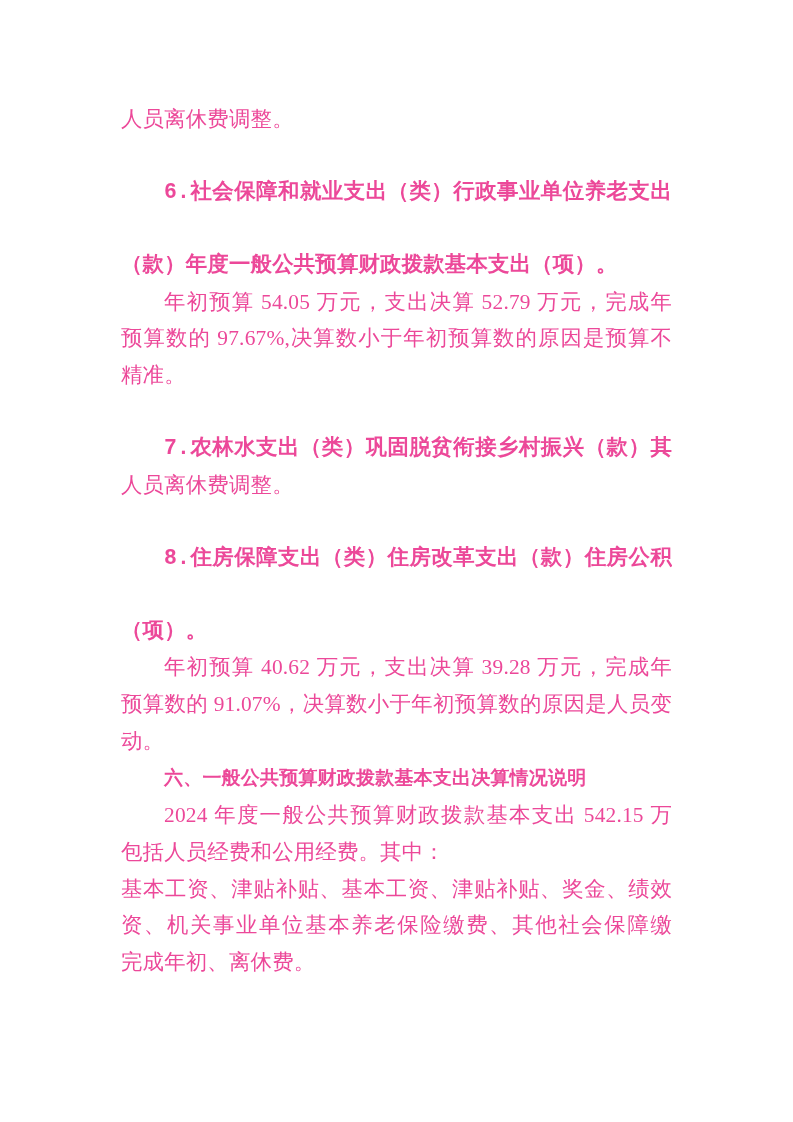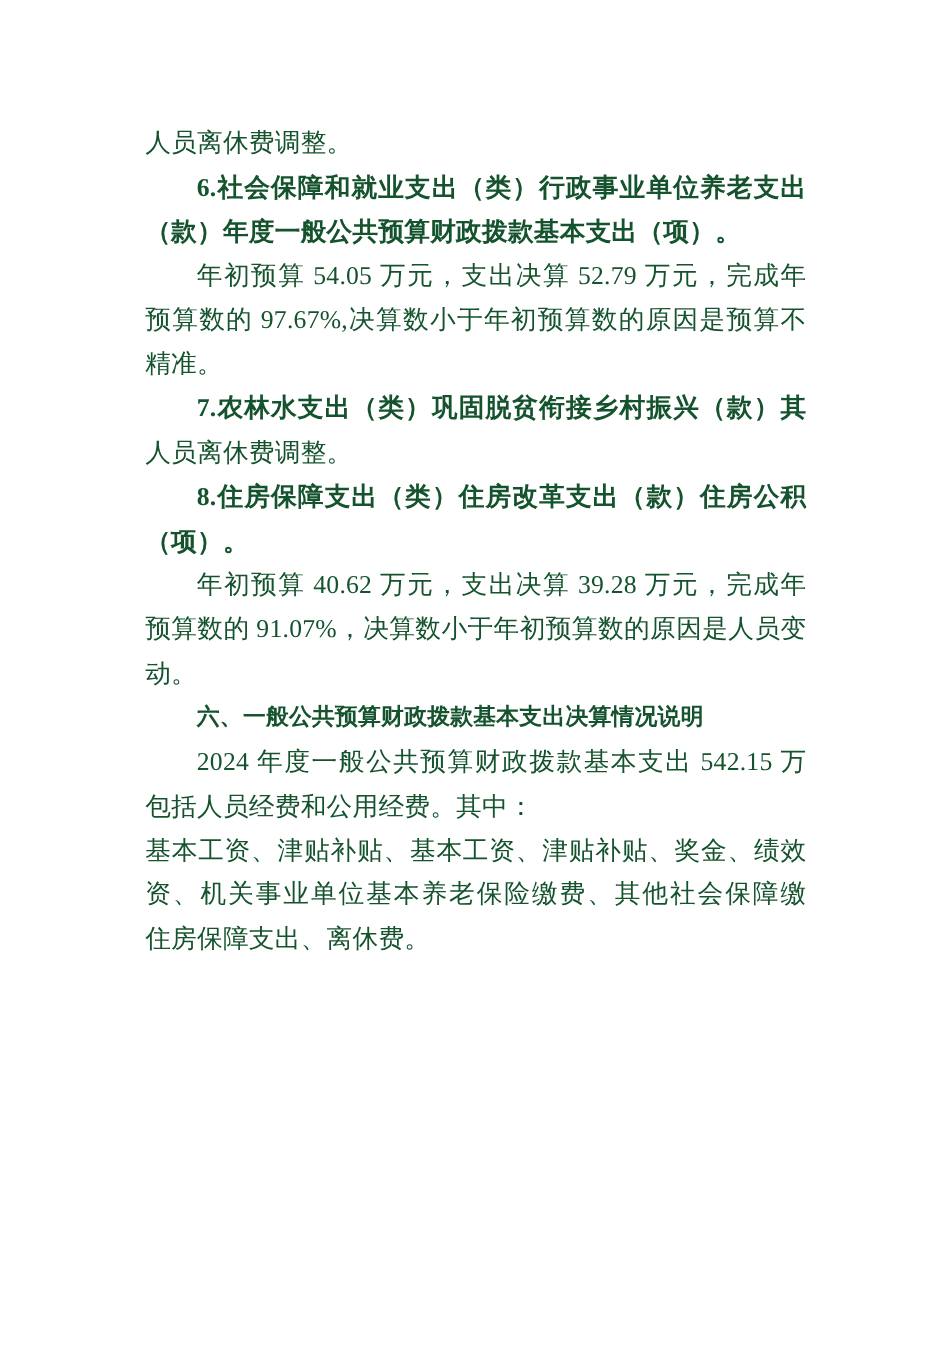--- a/index.html
+++ b/index.html
@@ -36,36 +36,37 @@
   
   .line.just { text-align-last: justify; white-space: normal; }
   .line.no-just { text-align-last: left; }
   .line.indent { padding-left: 43px; }
 
   .style-body .line {
     font-family: "Liberation Serif", "DejaVu Serif", serif;
     font-weight: 400;
   }
   .style-h-bold .line {
-    font-family: Liberation Serif, serif;
+    font-family: Liberation Mono, monospace;
     font-weight: 700;
+    margin-top: 36px;
   }
   .style-h-hei .line {
     font-family: "Liberation Sans", "DejaVu Sans", sans-serif;
     font-weight: 700;
     font-size: 19px;
   }
   .run { display: inline; }
   .run.b { font-weight: 700; }
 </style>
 </head>
 <body>
 
 <div class="page">
-  <div class="text-block" id="text-block" style="color: #14532d;">
+  <div class="text-block" id="text-block" style="color: #ec4899;">
       <div class="para style-body">
         <div class="line no-just"><span class="run">人员离休费调整。</span></div>
       </div>
       <div class="para style-h-bold">
         <div class="line just indent"><span class="run b">6.社会保障和就业支出（类）行政事业单位养老支出</span></div>
         <div class="line no-just"><span class="run b">（款）年度一般公共预算财政拨款基本支出（项）。</span></div>
       </div>
       <div class="para style-body">
         <div class="line just indent"><span class="run">年初预算 54.05 万元，支出决算 52.79 万元，完成年初</span></div>
         <div class="line just"><span class="run">预算数的 97.67%,决算数小于年初预算数的原因是预算不够</span></div>
@@ -89,16 +90,16 @@
       <div class="para style-h-hei">
         <div class="line no-just indent"><span class="run b">六、一般公共预算财政拨款基本支出决算情况说明</span></div>
       </div>
       <div class="para style-body">
         <div class="line just indent"><span class="run">2024 年度一般公共预算财政拨款基本支出 542.15 万元，</span></div>
         <div class="line no-just"><span class="run">包括人员经费和公用经费。其中：</span></div>
       </div>
       <div class="para style-body">
         <div class="line just"><span class="run">基本工资、津贴补贴、基本工资、津贴补贴、奖金、绩效工</span></div>
         <div class="line just"><span class="run">资、机关事业单位基本养老保险缴费、其他社会保障缴费、</span></div>
-        <div class="line no-just"><span class="run">住房保障支出、离休费。</span></div>
+        <div class="line no-just"><span class="run">完成年初、离休费。</span></div>
       </div>
     </div>
 </div>
 
 </body></html>

